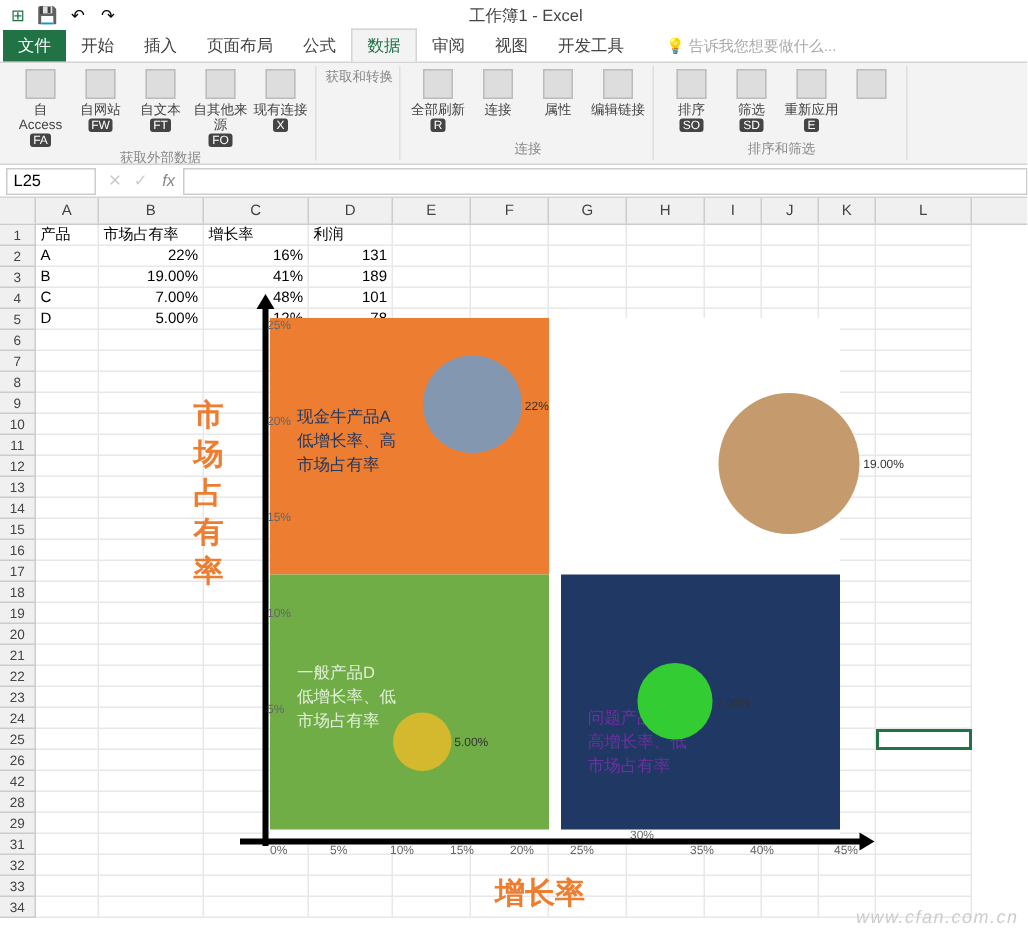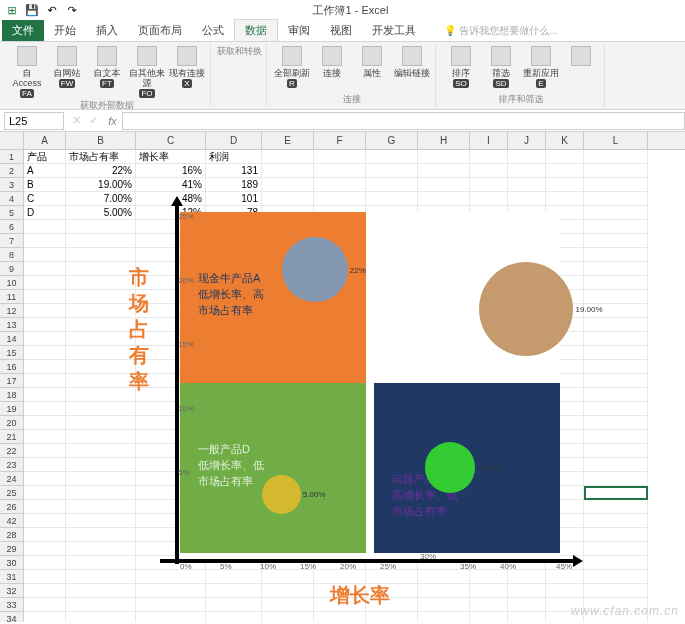--- a/index.html
+++ b/index.html
@@ -615,35 +615,20 @@
         <div class="cell" style="width: 52px;"></div>
         <div class="cell" style="width: 52px;"></div>
         <div class="cell" style="width: 52px;"></div>
         <div class="cell" style="width: 38px;"></div>
         <div class="cell" style="width: 38px;"></div>
         <div class="cell" style="width: 38px;"></div>
         <div class="cell" style="width: 64px;"></div>
       </div>
       <div class="row">
         <div class="rh">29</div>
-        <div class="cell" style="width: 42px;"></div>
-        <div class="cell" style="width: 70px;"></div>
-        <div class="cell" style="width: 70px;"></div>
-        <div class="cell" style="width: 56px;"></div>
-        <div class="cell" style="width: 52px;"></div>
-        <div class="cell" style="width: 52px;"></div>
-        <div class="cell" style="width: 52px;"></div>
-        <div class="cell" style="width: 52px;"></div>
-        <div class="cell" style="width: 38px;"></div>
-        <div class="cell" style="width: 38px;"></div>
-        <div class="cell" style="width: 38px;"></div>
-        <div class="cell" style="width: 64px;"></div>
-      </div>
-      <div class="row">
-        <div class="rh">30</div>
         <div class="cell" style="width: 42px;"></div>
         <div class="cell" style="width: 70px;"></div>
         <div class="cell" style="width: 70px;"></div>
         <div class="cell" style="width: 56px;"></div>
         <div class="cell" style="width: 52px;"></div>
         <div class="cell" style="width: 52px;"></div>
         <div class="cell" style="width: 52px;"></div>
         <div class="cell" style="width: 52px;"></div>
         <div class="cell" style="width: 38px;"></div>
         <div class="cell" style="width: 38px;"></div>

